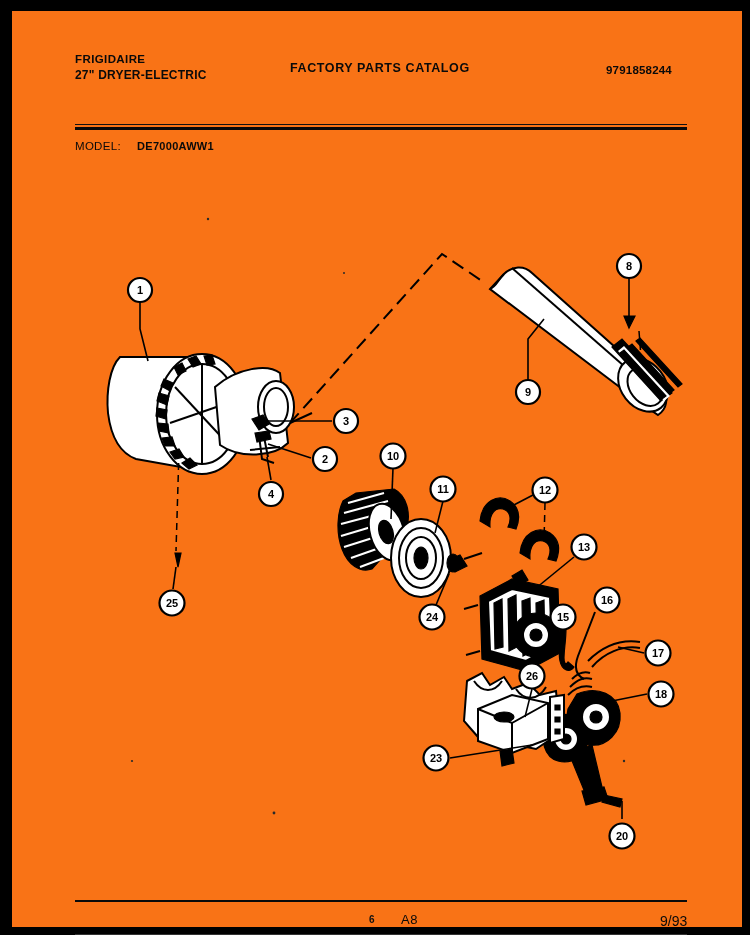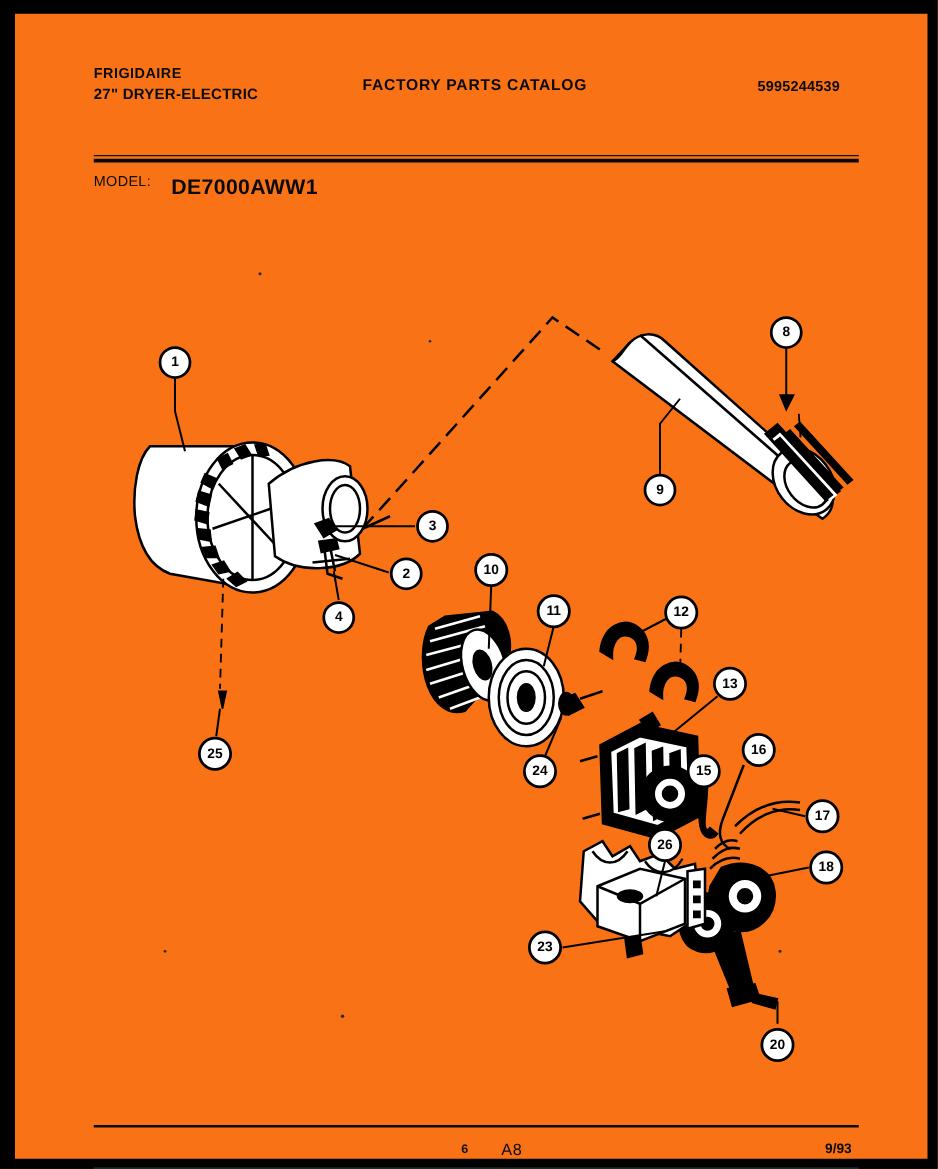--- a/index.html
+++ b/index.html
@@ -92,21 +92,21 @@
     font-weight: normal;
     font-size: 11.5px;
     letter-spacing: 0.3px;
     color: #0a0a0a;
   }
   .model-value {
     position: absolute;
     left: 125px;
     top: 129px;
     font-weight: bold;
-    font-size: 17px;
+    font-size: 11px;
     letter-spacing: 0.3px;
     color: #0a0a0a;
   }
 
   
   .rule-foot-thick {
     position: absolute;
     left: 63px;
     top: 889px;
     width: 612px;
@@ -135,22 +135,22 @@
     top: 901px;
     font-weight: normal;
     font-size: 13px;
     letter-spacing: 0.5px;
     color: #0a0a0a;
   }
   .foot-date {
     position: absolute;
     left: 648px;
     top: 902px;
-    font-weight: bold;
-    font-size: 11px;
+    font-weight: normal;
+    font-size: 14px;
     color: #0a0a0a;
   }
 
   
   #diagram {
     position: absolute;
     left: 0;
     top: 150px;
     width: 730px;
     height: 730px;
@@ -200,21 +200,21 @@
 </style>
 </head>
 <body>
 
 <div id="page">
 
   <div id="header-block">
     <div class="brand">FRIGIDAIRE</div>
     <div class="brand-sub">27" DRYER-ELECTRIC</div>
     <div class="catalog-title">FACTORY PARTS CATALOG</div>
-    <div class="catalog-number">5995244539</div>
+    <div class="catalog-number">9791858244</div>
 
     <div class="rule-thin" id="rule-a"></div>
     <div class="rule-thick" id="rule-b"></div>
 
     <div class="model-label">MODEL:</div>
     <div class="model-value">DE7000AWW1</div>
   </div>
 
   <div id="diagram">
     <svg width="730" height="730" viewBox="0 0 730 730" xmlns="http://www.w3.org/2000/svg">

